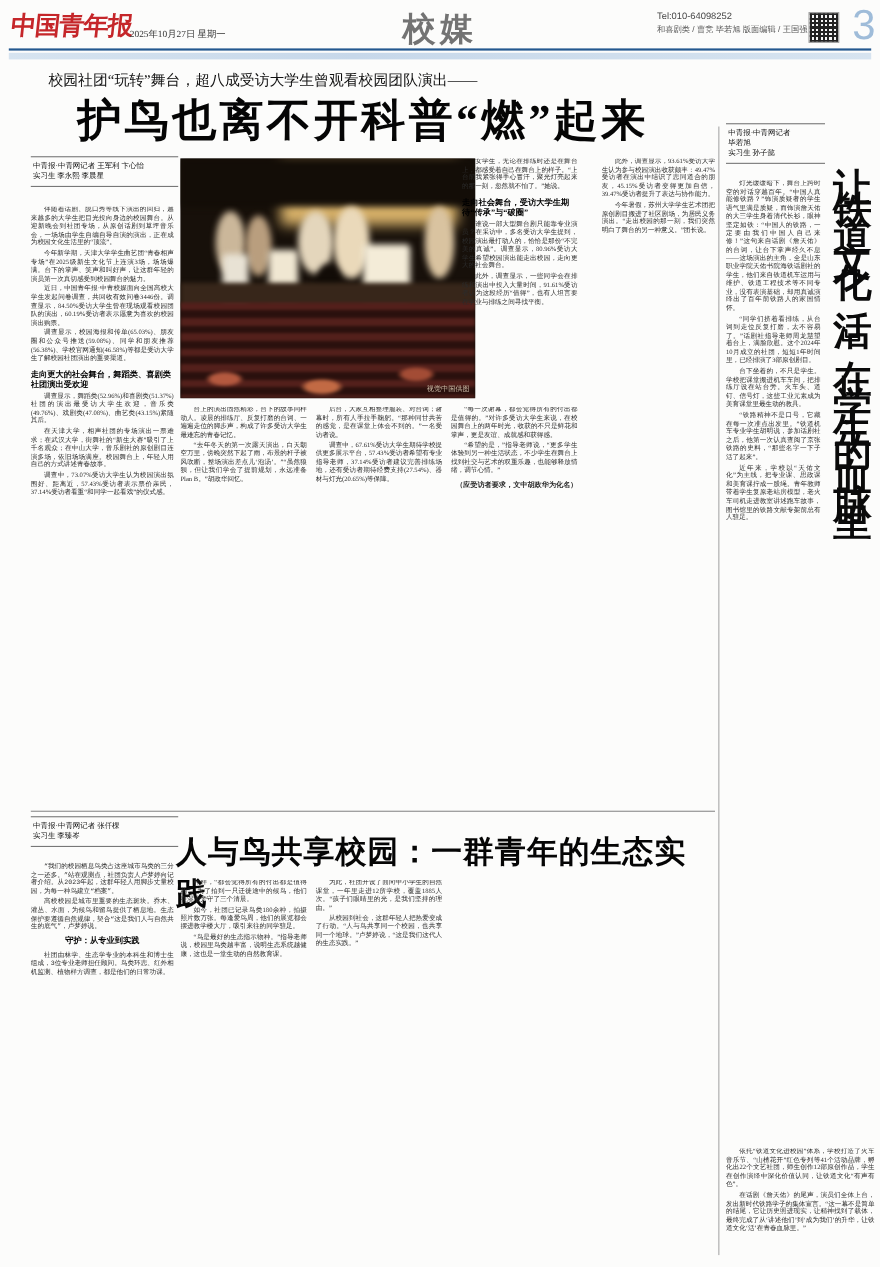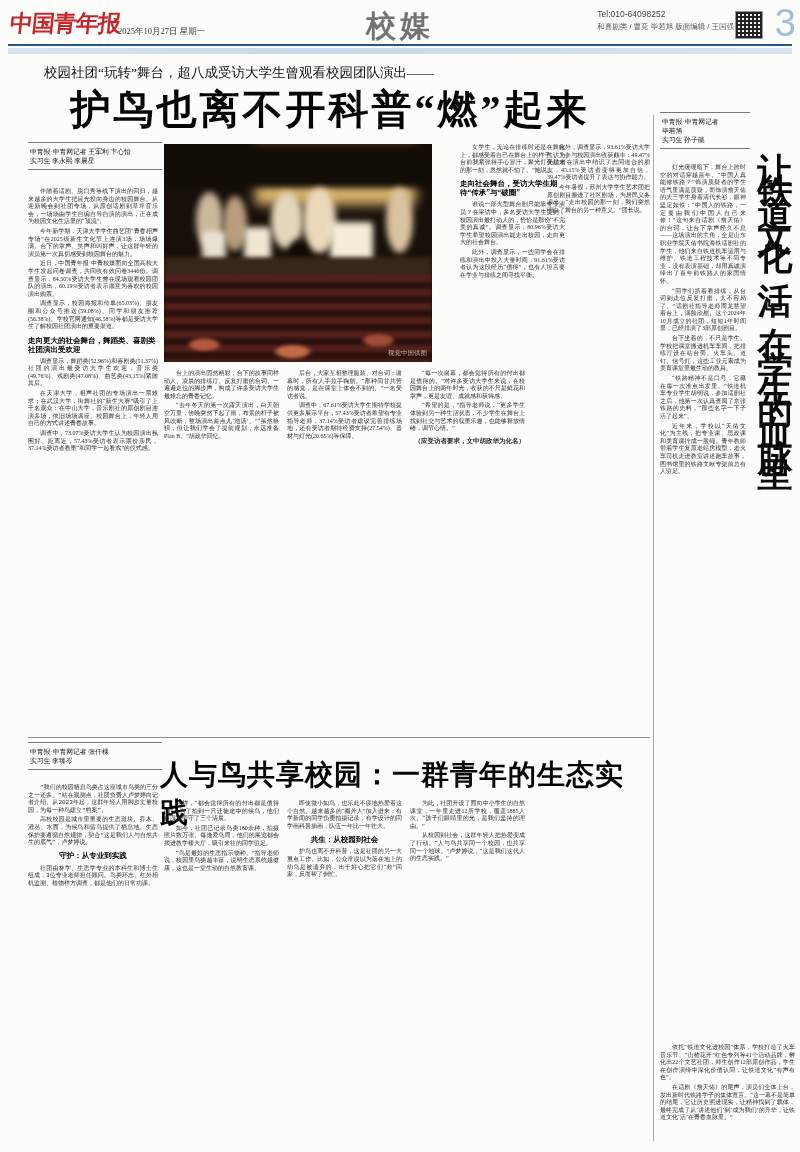--- a/index.html
+++ b/index.html
@@ -35,21 +35,21 @@
   .ph-dark{position:absolute;left:0;top:0;width:100%;height:20%;background:#130d07;filter:blur(3px);}
   .blob{position:absolute;border-radius:50%;filter:blur(3px);}
   .ph-floor{position:absolute;left:0;top:52%;width:100%;height:10%;background:#37261a;filter:blur(2px);}
   .ph-seats{position:absolute;left:0;top:60%;width:100%;height:40%;filter:blur(1.5px);
       background:
       radial-gradient(30px 12px at 15% 80%,#b4593f 0 40%,transparent 60%),
       radial-gradient(34px 13px at 48% 88%,#c26a44 0 40%,transparent 60%),
       radial-gradient(30px 12px at 80% 75%,#a34c35 0 40%,transparent 60%),
       repeating-linear-gradient(180deg,#53201b 0 7px,#2a100d 7px 14px);}
   .ph-caption{position:absolute;right:5px;bottom:4px;font-size:6.5px;color:#cdbca7;}
-  .a1-colA{position:absolute;left:432px;top:4px;width:105px;height:220px;}
+  .a1-colA{position:absolute;left:392px;top:4px;width:105px;height:220px;}
   .a1-colB{position:absolute;left:519px;top:4px;width:103px;height:220px;}
   .a1-lower{position:absolute;left:136px;top:230px;width:486px;height:364px;display:flex;gap:8px;}
   .a1-lower .lc{width:115px;height:364px;overflow:hidden;}
   .endnote{font-size:6.5px;font-weight:bold;text-align:right;margin-top:4px;}
   .hr1{position:absolute;left:28px;top:737px;width:622px;border-top:1px solid #8a8a8a;}
   
   .a2{position:absolute;left:28px;top:742px;width:622px;height:402px;}
   .a2-byline{position:absolute;left:0;top:0;width:130px;}
   .headline2{position:absolute;left:132px;top:14px;width:490px;text-align:left;font-size:28px;font-weight:bold;color:#050505;letter-spacing:1px;}
   .a2-col1{position:absolute;left:0;top:42px;width:130px;height:358px;font-family:Liberation Mono, monospace;}
@@ -184,29 +184,20 @@
   <div class="a2-lower">
     <div class="bodytext lc">
       <div>
           <p>样样，“都会觉得所有的付出都是值得的”。为了拍到一只迁徙途中的候鸟，他们在湿地旁守了三个清晨。</p>
           <p>如今，社团已记录鸟类180余种，拍摄照片数万张。每逢爱鸟周，他们的展览都会摆进教学楼大厅，吸引来往的同学驻足。</p>
           <p>“鸟是最好的生态指示物种。”指导老师说，校园里鸟类越丰富，说明生态系统越健康，这也是一堂生动的自然教育课。</p>
         </div>
     </div>
     <div class="bodytext lc">
       <div>
-          <p>即使微小如鸟，也乐此不疲地热爱着这个自然。越来越多的“圈外人”加入进来：有学新闻的同学负责拍摄记录，有学设计的同学画科普插画，队伍一年比一年壮大。</p>
-        </div>
-      <div class="subhead center">共生：从校园到社会</div>
-      <div>
-          <p>护鸟也离不开科普，这是社团的另一大重点工作。比如，公众常误以为落在地上的幼鸟是被遗弃的，出于好心把它们“救”回家，反而帮了倒忙。</p>
-        </div>
-    </div>
-    <div class="bodytext lc">
-      <div>
           <p>为此，社团开设了面向中小学生的自然课堂，一年里走进12所学校，覆盖1885人次。“孩子们眼睛里的光，是我们坚持的理由。”</p>
           <p>从校园到社会，这群年轻人把热爱变成了行动。“人与鸟共享同一个校园，也共享同一个地球。”卢梦婷说，“这是我们这代人的生态实践。”</p>
         </div>
     </div>
   </div>
 </div>
 
 <div class="vdiv"></div>
 <div class="a3">
   <div class="byline a3-byline">

